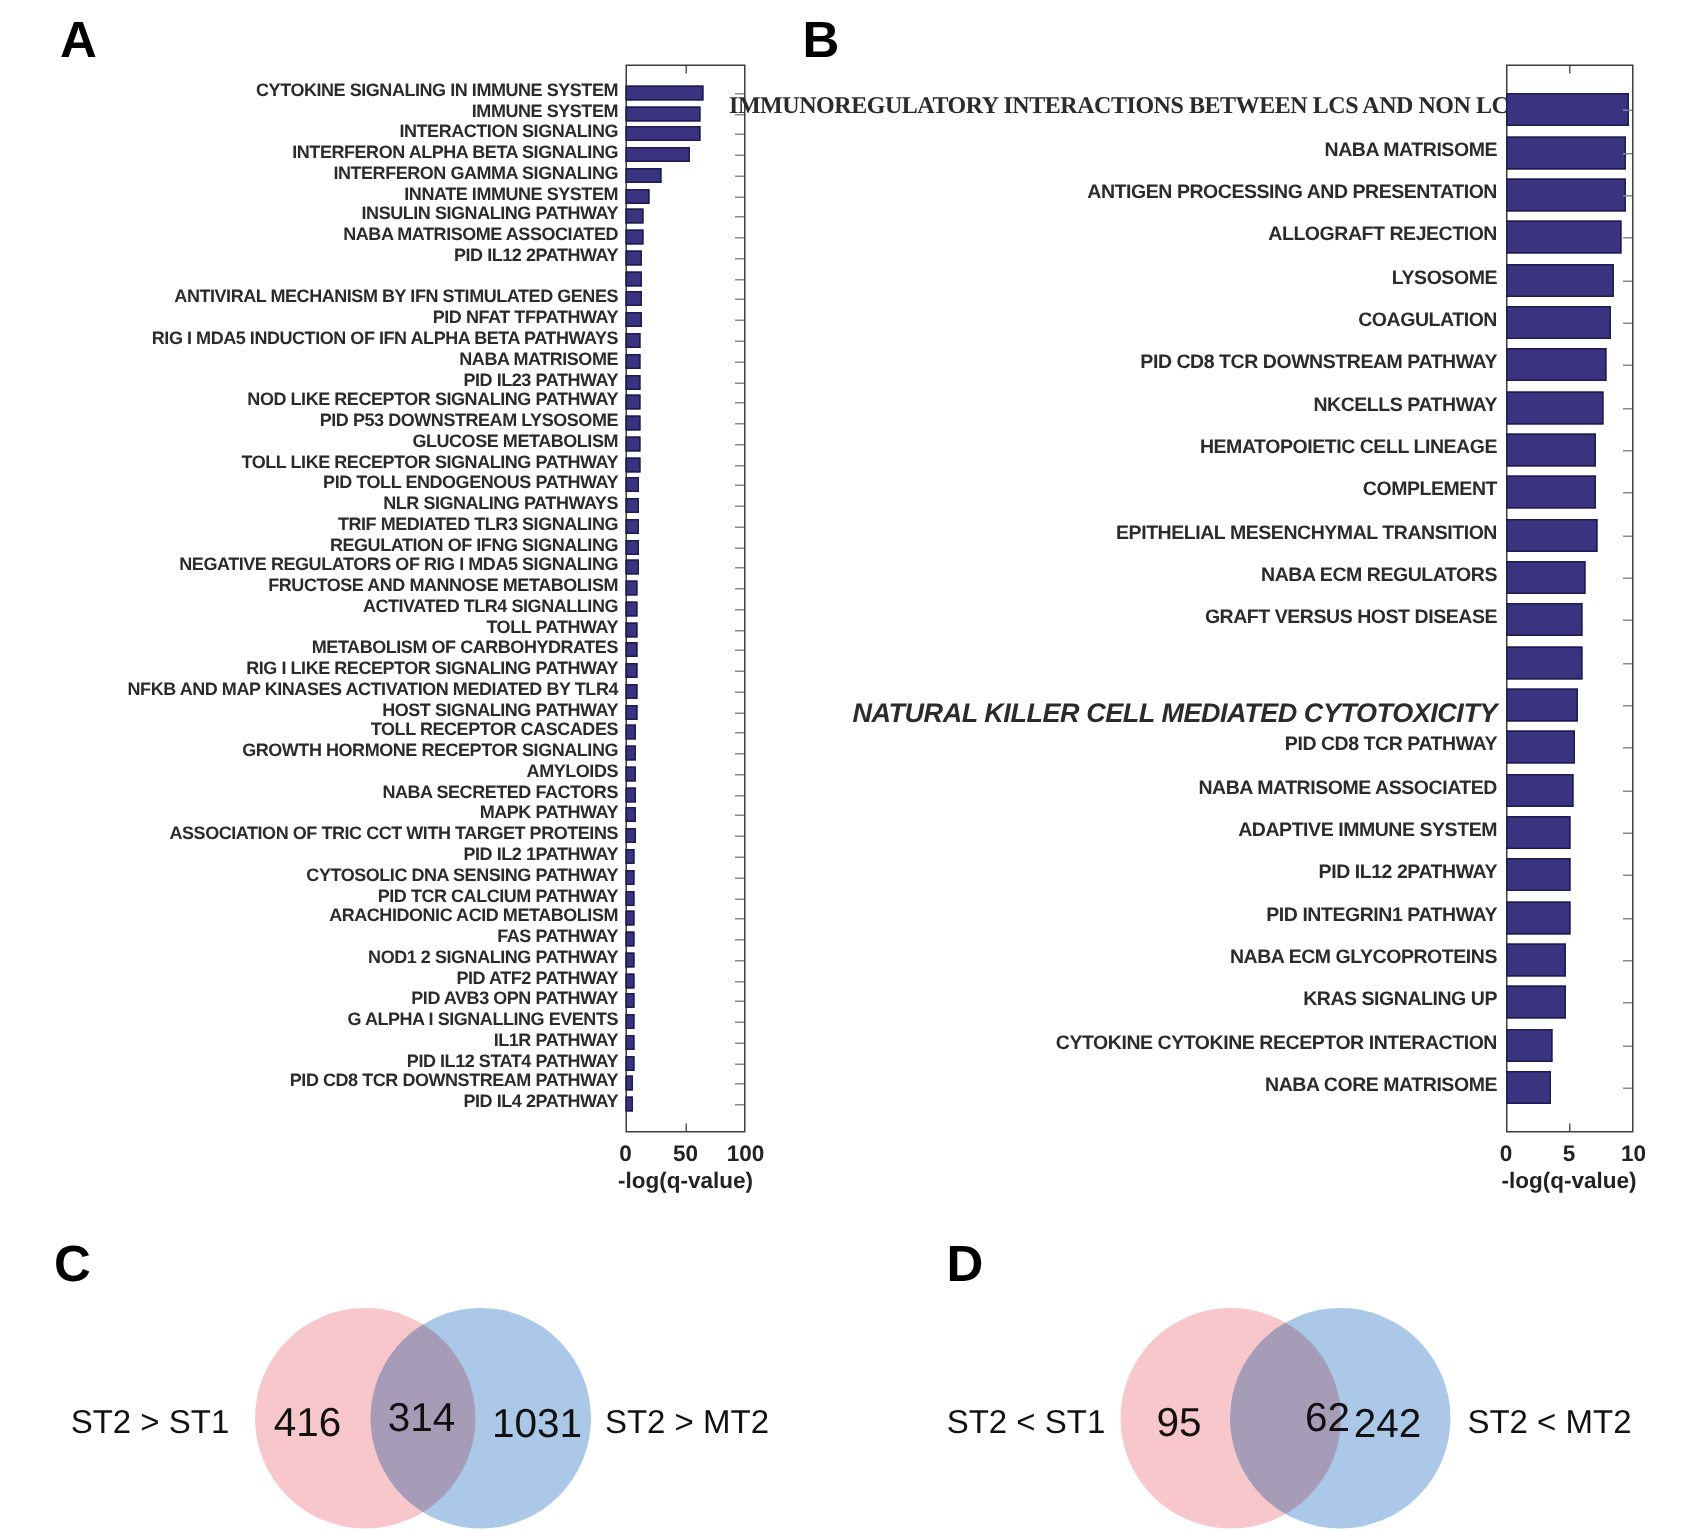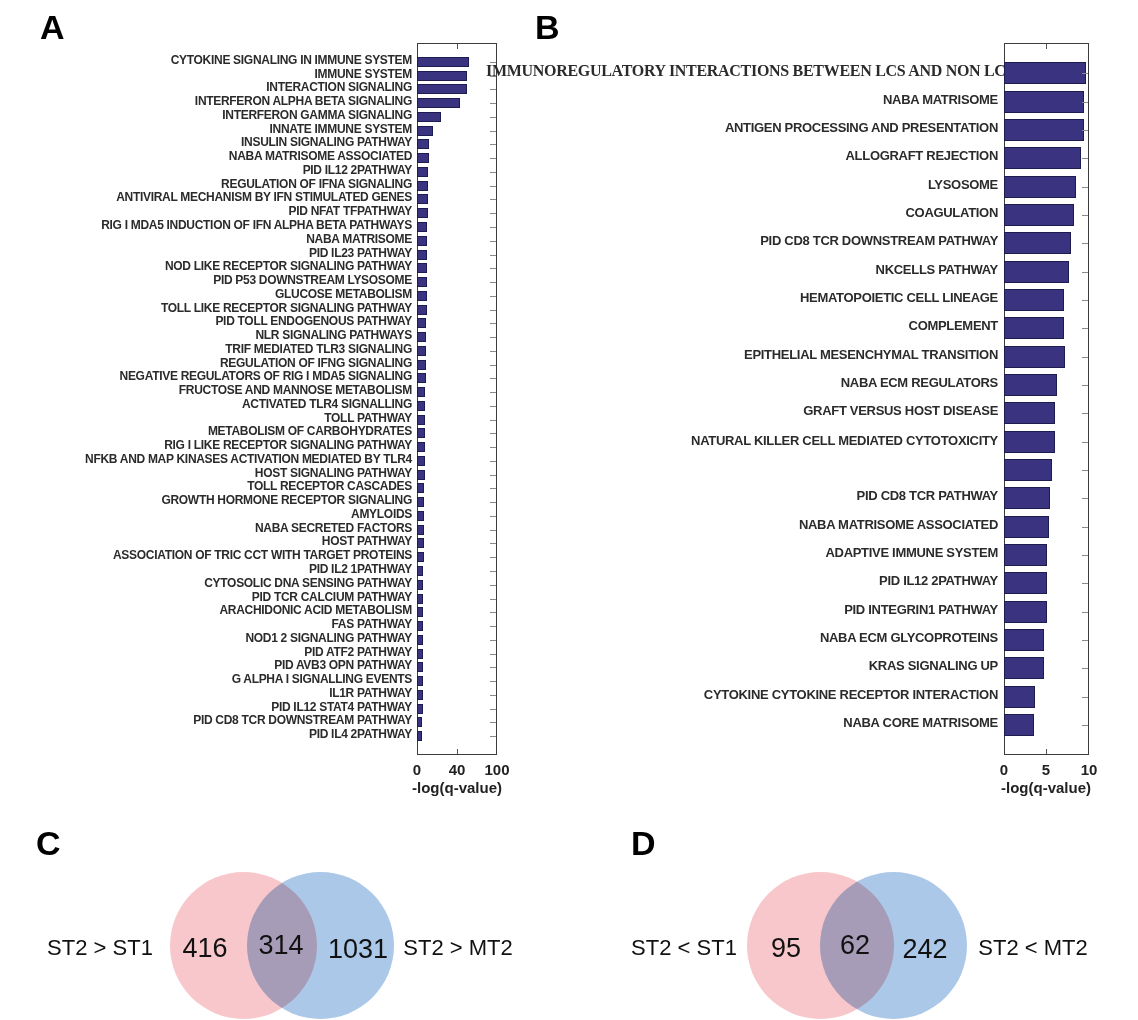--- a/index.html
+++ b/index.html
@@ -29,21 +29,21 @@
 
   <div class="panel-letter" style="left:40px;top:10px;">A</div>
   <div class="panel-letter" style="left:535px;top:10px;">B</div>
   <div class="panel-letter" style="left:36px;top:826px;">C</div>
   <div class="panel-letter" style="left:631px;top:826px;">D</div>
 
   <div class="plotbox" style="left:417px;top:43px;width:80px;height:712px;"></div>
   <div class="tick-top" style="left:457px;top:44px;"></div>
   <div class="tick-bottom" style="left:457px;top:749px;"></div>
   <div class="xtick" style="left:399px;top:761px;">0</div>
-  <div class="xtick" style="left:439px;top:761px;">40</div>
+  <div class="xtick" style="left:439px;top:761px;">50</div>
   <div class="xtick" style="left:479px;top:761px;">100</div>
   <div class="axis-title" style="left:392px;top:779px;">-log(q-value)</div>
   <div class="chart-layer" id="chartA">
       <div class="bar-label" style="left: 2px; top: 52.88px; width: 410px; font-size: 12px; line-height: 15px;">CYTOKINE SIGNALING IN IMMUNE SYSTEM</div>
       <div class="bar" style="left: 417px; top: 56.88px; width: 52px; height: 10px;"></div>
       <div class="tick-right" style="left: 490px; top: 61.88px;"></div>
       <div class="bar-label" style="left: 2px; top: 66.64px; width: 410px; font-size: 12px; line-height: 15px;">IMMUNE SYSTEM</div>
       <div class="bar" style="left: 417px; top: 70.64px; width: 49.6px; height: 10px;"></div>
       <div class="tick-right" style="left: 490px; top: 75.64px;"></div>
       <div class="bar-label" style="left: 2px; top: 80.4px; width: 410px; font-size: 12px; line-height: 15px;">INTERACTION SIGNALING</div>
@@ -60,21 +60,20 @@
       <div class="tick-right" style="left: 490px; top: 130.68px;"></div>
       <div class="bar-label" style="left: 2px; top: 135.44px; width: 410px; font-size: 12px; line-height: 15px;">INSULIN SIGNALING PATHWAY</div>
       <div class="bar" style="left: 417px; top: 139.44px; width: 12px; height: 10px;"></div>
       <div class="tick-right" style="left: 490px; top: 144.44px;"></div>
       <div class="bar-label" style="left: 2px; top: 149.2px; width: 410px; font-size: 12px; line-height: 15px;">NABA MATRISOME ASSOCIATED</div>
       <div class="bar" style="left: 417px; top: 153.2px; width: 11.6px; height: 10px;"></div>
       <div class="tick-right" style="left: 490px; top: 158.2px;"></div>
       <div class="bar-label" style="left: 2px; top: 162.96px; width: 410px; font-size: 12px; line-height: 15px;">PID IL12 2PATHWAY</div>
       <div class="bar" style="left: 417px; top: 166.96px; width: 11.2px; height: 10px;"></div>
       <div class="tick-right" style="left: 490px; top: 171.96px;"></div>
-      <div class="bar-label" style="left: 2px; top: 176.72px; width: 410px; font-size: 12px; line-height: 15px;">REGULATION OF IFNA SIGNALING</div>
       <div class="bar" style="left: 417px; top: 180.72px; width: 11.2px; height: 10px;"></div>
       <div class="tick-right" style="left: 490px; top: 185.72px;"></div>
       <div class="bar-label" style="left: 2px; top: 190.48px; width: 410px; font-size: 12px; line-height: 15px;">ANTIVIRAL MECHANISM BY IFN STIMULATED GENES</div>
       <div class="bar" style="left: 417px; top: 194.48px; width: 10.8px; height: 10px;"></div>
       <div class="tick-right" style="left: 490px; top: 199.48px;"></div>
       <div class="bar-label" style="left: 2px; top: 204.24px; width: 410px; font-size: 12px; line-height: 15px;">PID NFAT TFPATHWAY</div>
       <div class="bar" style="left: 417px; top: 208.24px; width: 10.8px; height: 10px;"></div>
       <div class="tick-right" style="left: 490px; top: 213.24px;"></div>
       <div class="bar-label" style="left: 2px; top: 218px; width: 410px; font-size: 12px; line-height: 15px;">RIG I MDA5 INDUCTION OF IFN ALPHA BETA PATHWAYS</div>
       <div class="bar" style="left: 417px; top: 222px; width: 10.4px; height: 10px;"></div>
@@ -138,21 +137,21 @@
       <div class="tick-right" style="left: 490px; top: 488.44px;"></div>
       <div class="bar-label" style="left: 2px; top: 493.2px; width: 410px; font-size: 12px; line-height: 15px;">GROWTH HORMONE RECEPTOR SIGNALING</div>
       <div class="bar" style="left: 417px; top: 497.2px; width: 7.2px; height: 10px;"></div>
       <div class="tick-right" style="left: 490px; top: 502.2px;"></div>
       <div class="bar-label" style="left: 2px; top: 506.96px; width: 410px; font-size: 12px; line-height: 15px;">AMYLOIDS</div>
       <div class="bar" style="left: 417px; top: 510.96px; width: 7.2px; height: 10px;"></div>
       <div class="tick-right" style="left: 490px; top: 515.96px;"></div>
       <div class="bar-label" style="left: 2px; top: 520.72px; width: 410px; font-size: 12px; line-height: 15px;">NABA SECRETED FACTORS</div>
       <div class="bar" style="left: 417px; top: 524.72px; width: 6.8px; height: 10px;"></div>
       <div class="tick-right" style="left: 490px; top: 529.72px;"></div>
-      <div class="bar-label" style="left: 2px; top: 534.48px; width: 410px; font-size: 12px; line-height: 15px;">HOST PATHWAY</div>
+      <div class="bar-label" style="left: 2px; top: 534.48px; width: 410px; font-size: 12px; line-height: 15px;">MAPK PATHWAY</div>
       <div class="bar" style="left: 417px; top: 538.48px; width: 6.8px; height: 10px;"></div>
       <div class="tick-right" style="left: 490px; top: 543.48px;"></div>
       <div class="bar-label" style="left: 2px; top: 548.24px; width: 410px; font-size: 12px; line-height: 15px;">ASSOCIATION OF TRIC CCT WITH TARGET PROTEINS</div>
       <div class="bar" style="left: 417px; top: 552.24px; width: 6.8px; height: 10px;"></div>
       <div class="tick-right" style="left: 490px; top: 557.24px;"></div>
       <div class="bar-label" style="left: 2px; top: 562px; width: 410px; font-size: 12px; line-height: 15px;">PID IL2 1PATHWAY</div>
       <div class="bar" style="left: 417px; top: 566px; width: 6.4px; height: 10px;"></div>
       <div class="tick-right" style="left: 490px; top: 571px;"></div>
       <div class="bar-label" style="left: 2px; top: 575.76px; width: 410px; font-size: 12px; line-height: 15px;">CYTOSOLIC DNA SENSING PATHWAY</div>
       <div class="bar" style="left: 417px; top: 579.76px; width: 6.4px; height: 10px;"></div>
@@ -234,21 +233,21 @@
       <div class="bar" style="left: 1004px; top: 345.5px; width: 61.2px; height: 22px;"></div>
       <div class="tick-right" style="left: 1082px; top: 356.5px;"></div>
       <div class="bar-label" style="left: 502px; top: 375.083px; width: 496px; font-size: 13px; line-height: 16.25px;">NABA ECM REGULATORS</div>
       <div class="bar" style="left: 1004px; top: 373.833px; width: 52.7px; height: 22px;"></div>
       <div class="tick-right" style="left: 1082px; top: 384.833px;"></div>
       <div class="bar-label" style="left: 502px; top: 403.417px; width: 496px; font-size: 13px; line-height: 16.25px;">GRAFT VERSUS HOST DISEASE</div>
       <div class="bar" style="left: 1004px; top: 402.167px; width: 51px; height: 22px;"></div>
       <div class="tick-right" style="left: 1082px; top: 413.167px;"></div>
       <div class="bar" style="left: 1004px; top: 430.5px; width: 51px; height: 22px;"></div>
       <div class="tick-right" style="left: 1082px; top: 441.5px;"></div>
-      <div class="bar-label" style="left: 502px; top: 433px; width: 496px; font-size: 13px; line-height: 16.25px;">NATURAL KILLER CELL MEDIATED CYTOTOXICITY</div>
+      <div class="bar-label" style="left: 502px; top: 467px; width: 496px; font-size: 18px; line-height: 16.25px; font-style: italic;">NATURAL KILLER CELL MEDIATED CYTOTOXICITY</div>
       <div class="bar" style="left: 1004px; top: 458.833px; width: 47.6px; height: 22px;"></div>
       <div class="tick-right" style="left: 1082px; top: 469.833px;"></div>
       <div class="bar-label" style="left: 502px; top: 488.417px; width: 496px; font-size: 13px; line-height: 16.25px;">PID CD8 TCR PATHWAY</div>
       <div class="bar" style="left: 1004px; top: 487.167px; width: 45.9px; height: 22px;"></div>
       <div class="tick-right" style="left: 1082px; top: 498.167px;"></div>
       <div class="bar-label" style="left: 502px; top: 516.75px; width: 496px; font-size: 13px; line-height: 16.25px;">NABA MATRISOME ASSOCIATED</div>
       <div class="bar" style="left: 1004px; top: 515.5px; width: 45.05px; height: 22px;"></div>
       <div class="tick-right" style="left: 1082px; top: 526.5px;"></div>
       <div class="bar-label" style="left: 502px; top: 545.083px; width: 496px; font-size: 13px; line-height: 16.25px;">ADAPTIVE IMMUNE SYSTEM</div>
       <div class="bar" style="left: 1004px; top: 543.833px; width: 42.5px; height: 22px;"></div>
@@ -281,18 +280,18 @@
     <div class="venn-num" style="left:236px;top:930px;">314</div>
     <div class="venn-num" style="left:313px;top:934px;">1031</div>
     <div class="venn-side-label" style="left:383px;top:935px;">ST2 &gt; MT2</div>
   </div>
 
   <div>
     <div class="venn-circle venn-pink" style="left:747px;top:872px;"></div>
     <div class="venn-circle venn-blue" style="left:820px;top:872px;"></div>
     <div class="venn-side-label" style="left:609px;top:935px;">ST2 &lt; ST1</div>
     <div class="venn-num" style="left:741px;top:933px;">95</div>
-    <div class="venn-num" style="left:810px;top:930px;">62</div>
+    <div class="venn-num" style="left:810px;top:930px;text-align:right;">62</div>
     <div class="venn-num" style="left:880px;top:934px;">242</div>
     <div class="venn-side-label" style="left:958px;top:935px;">ST2 &lt; MT2</div>
   </div>
 
 </div>
 
 </body></html>

